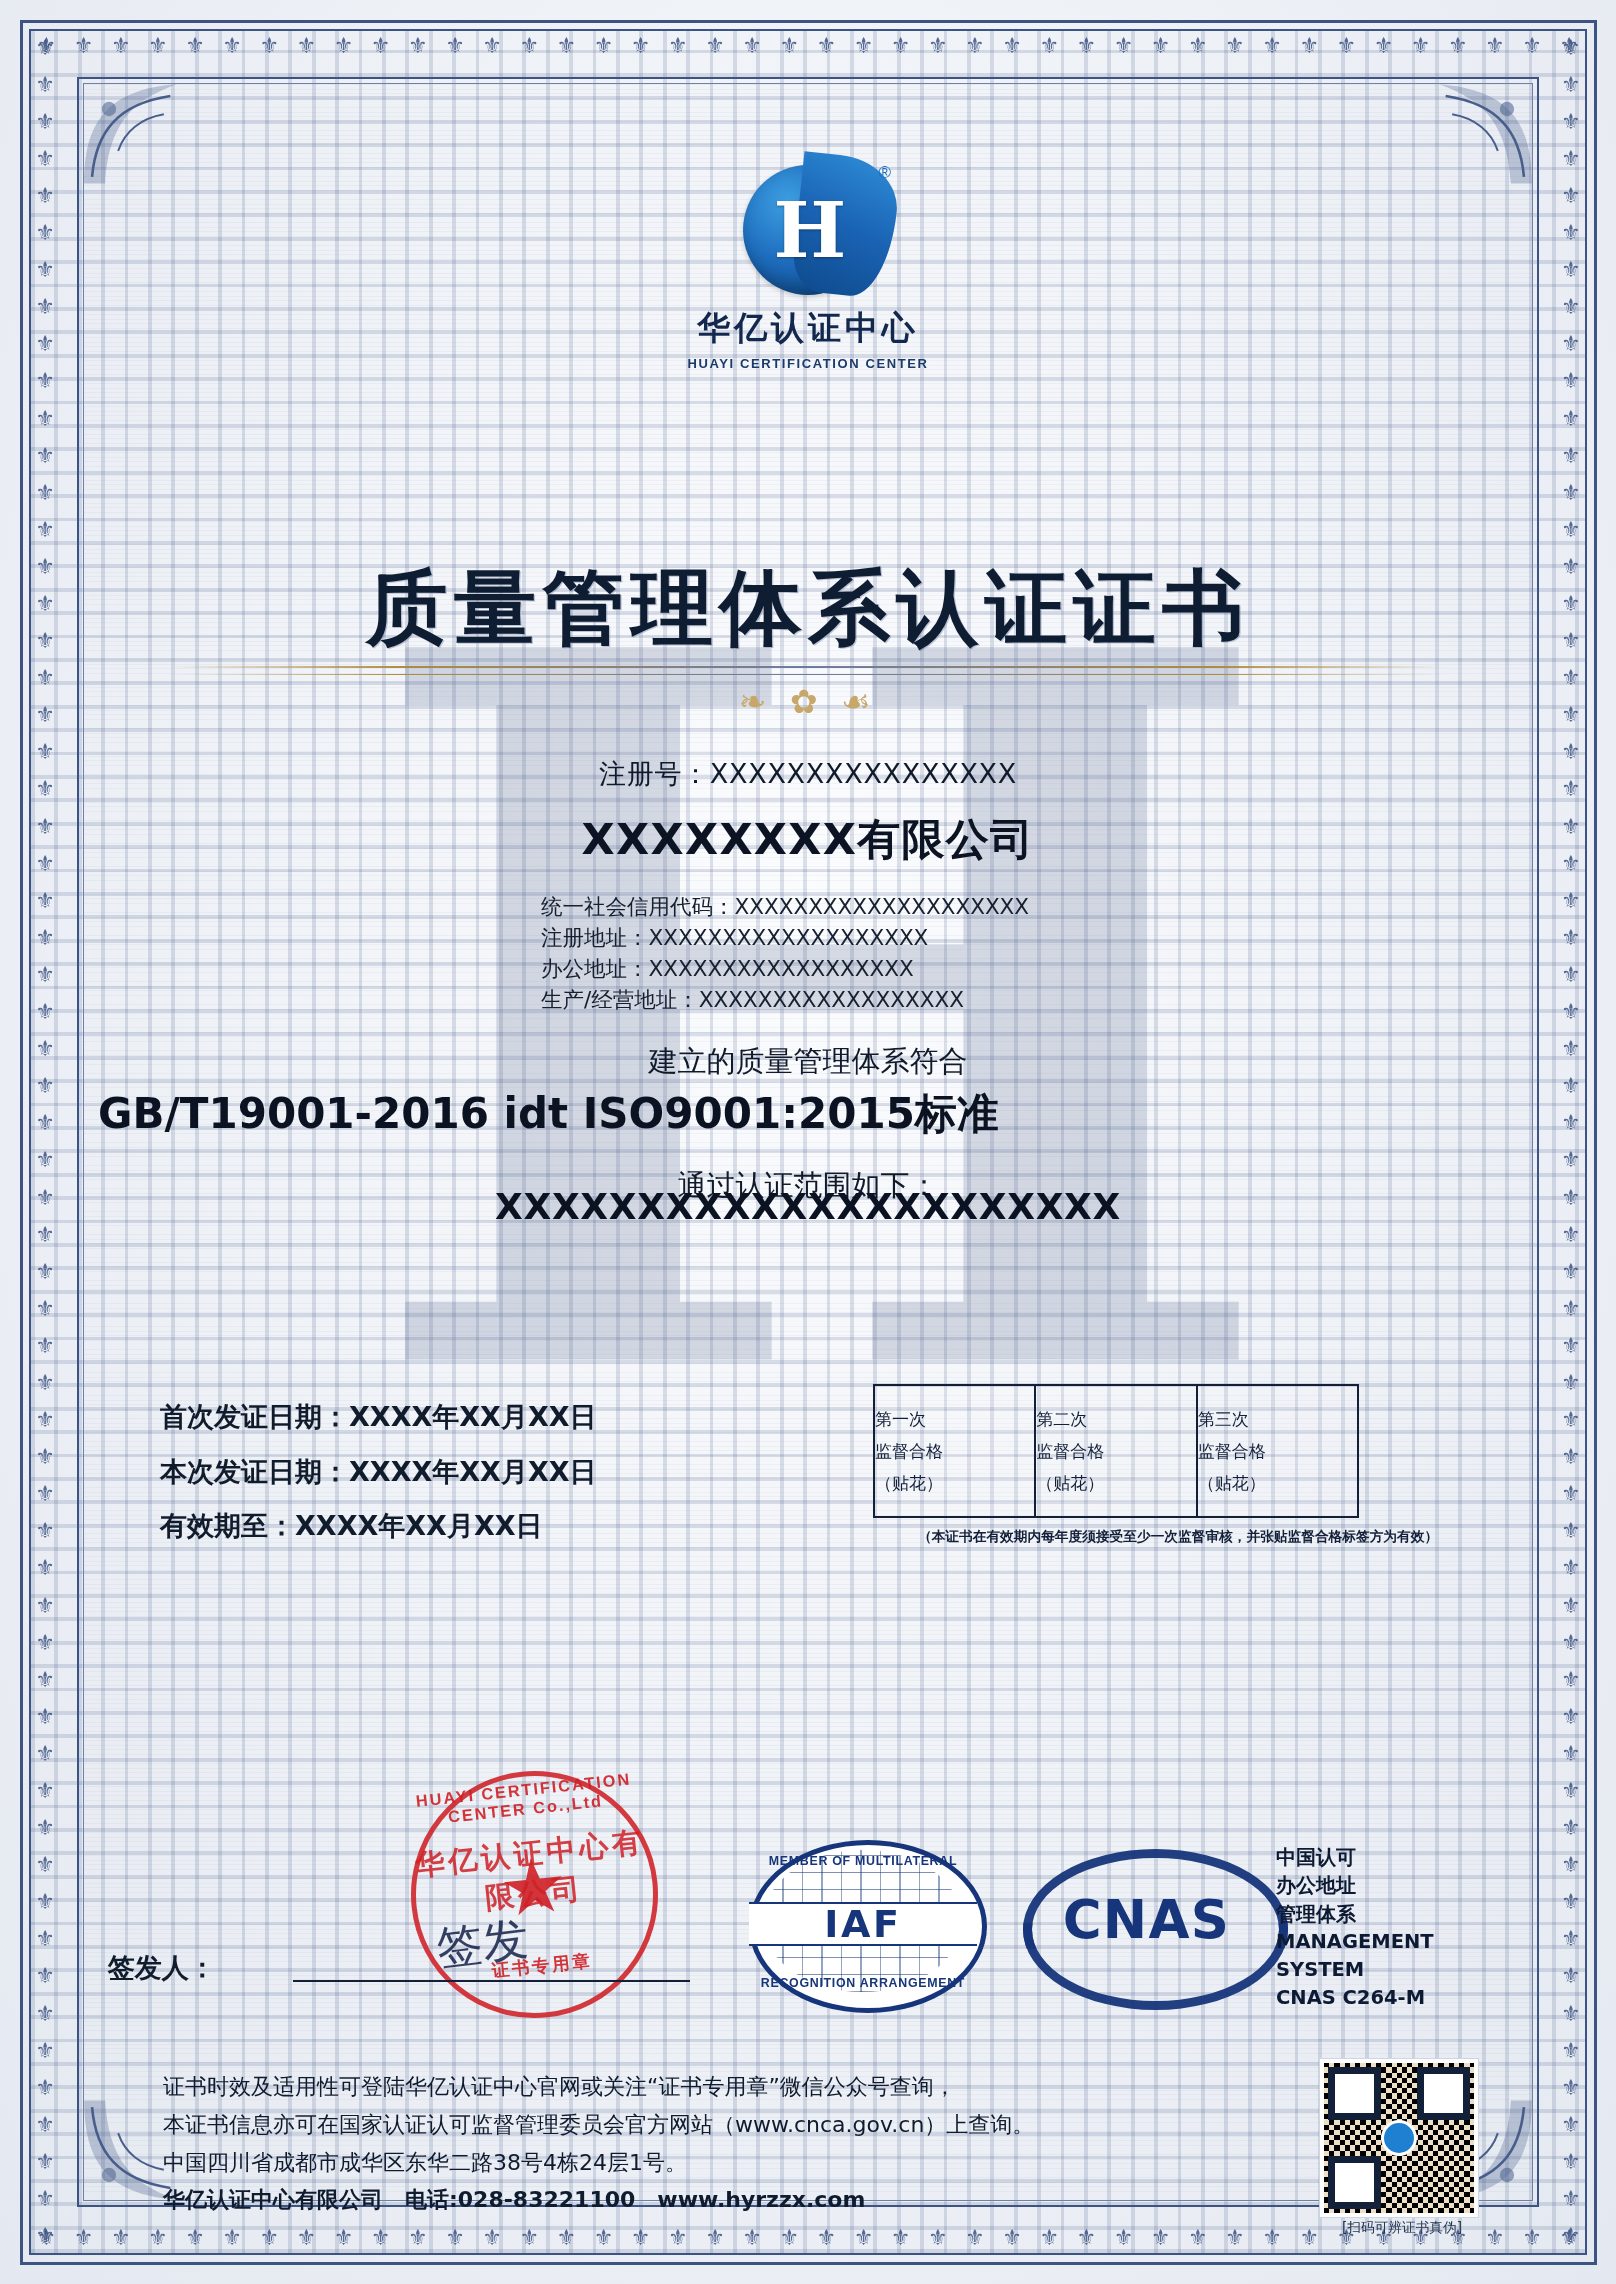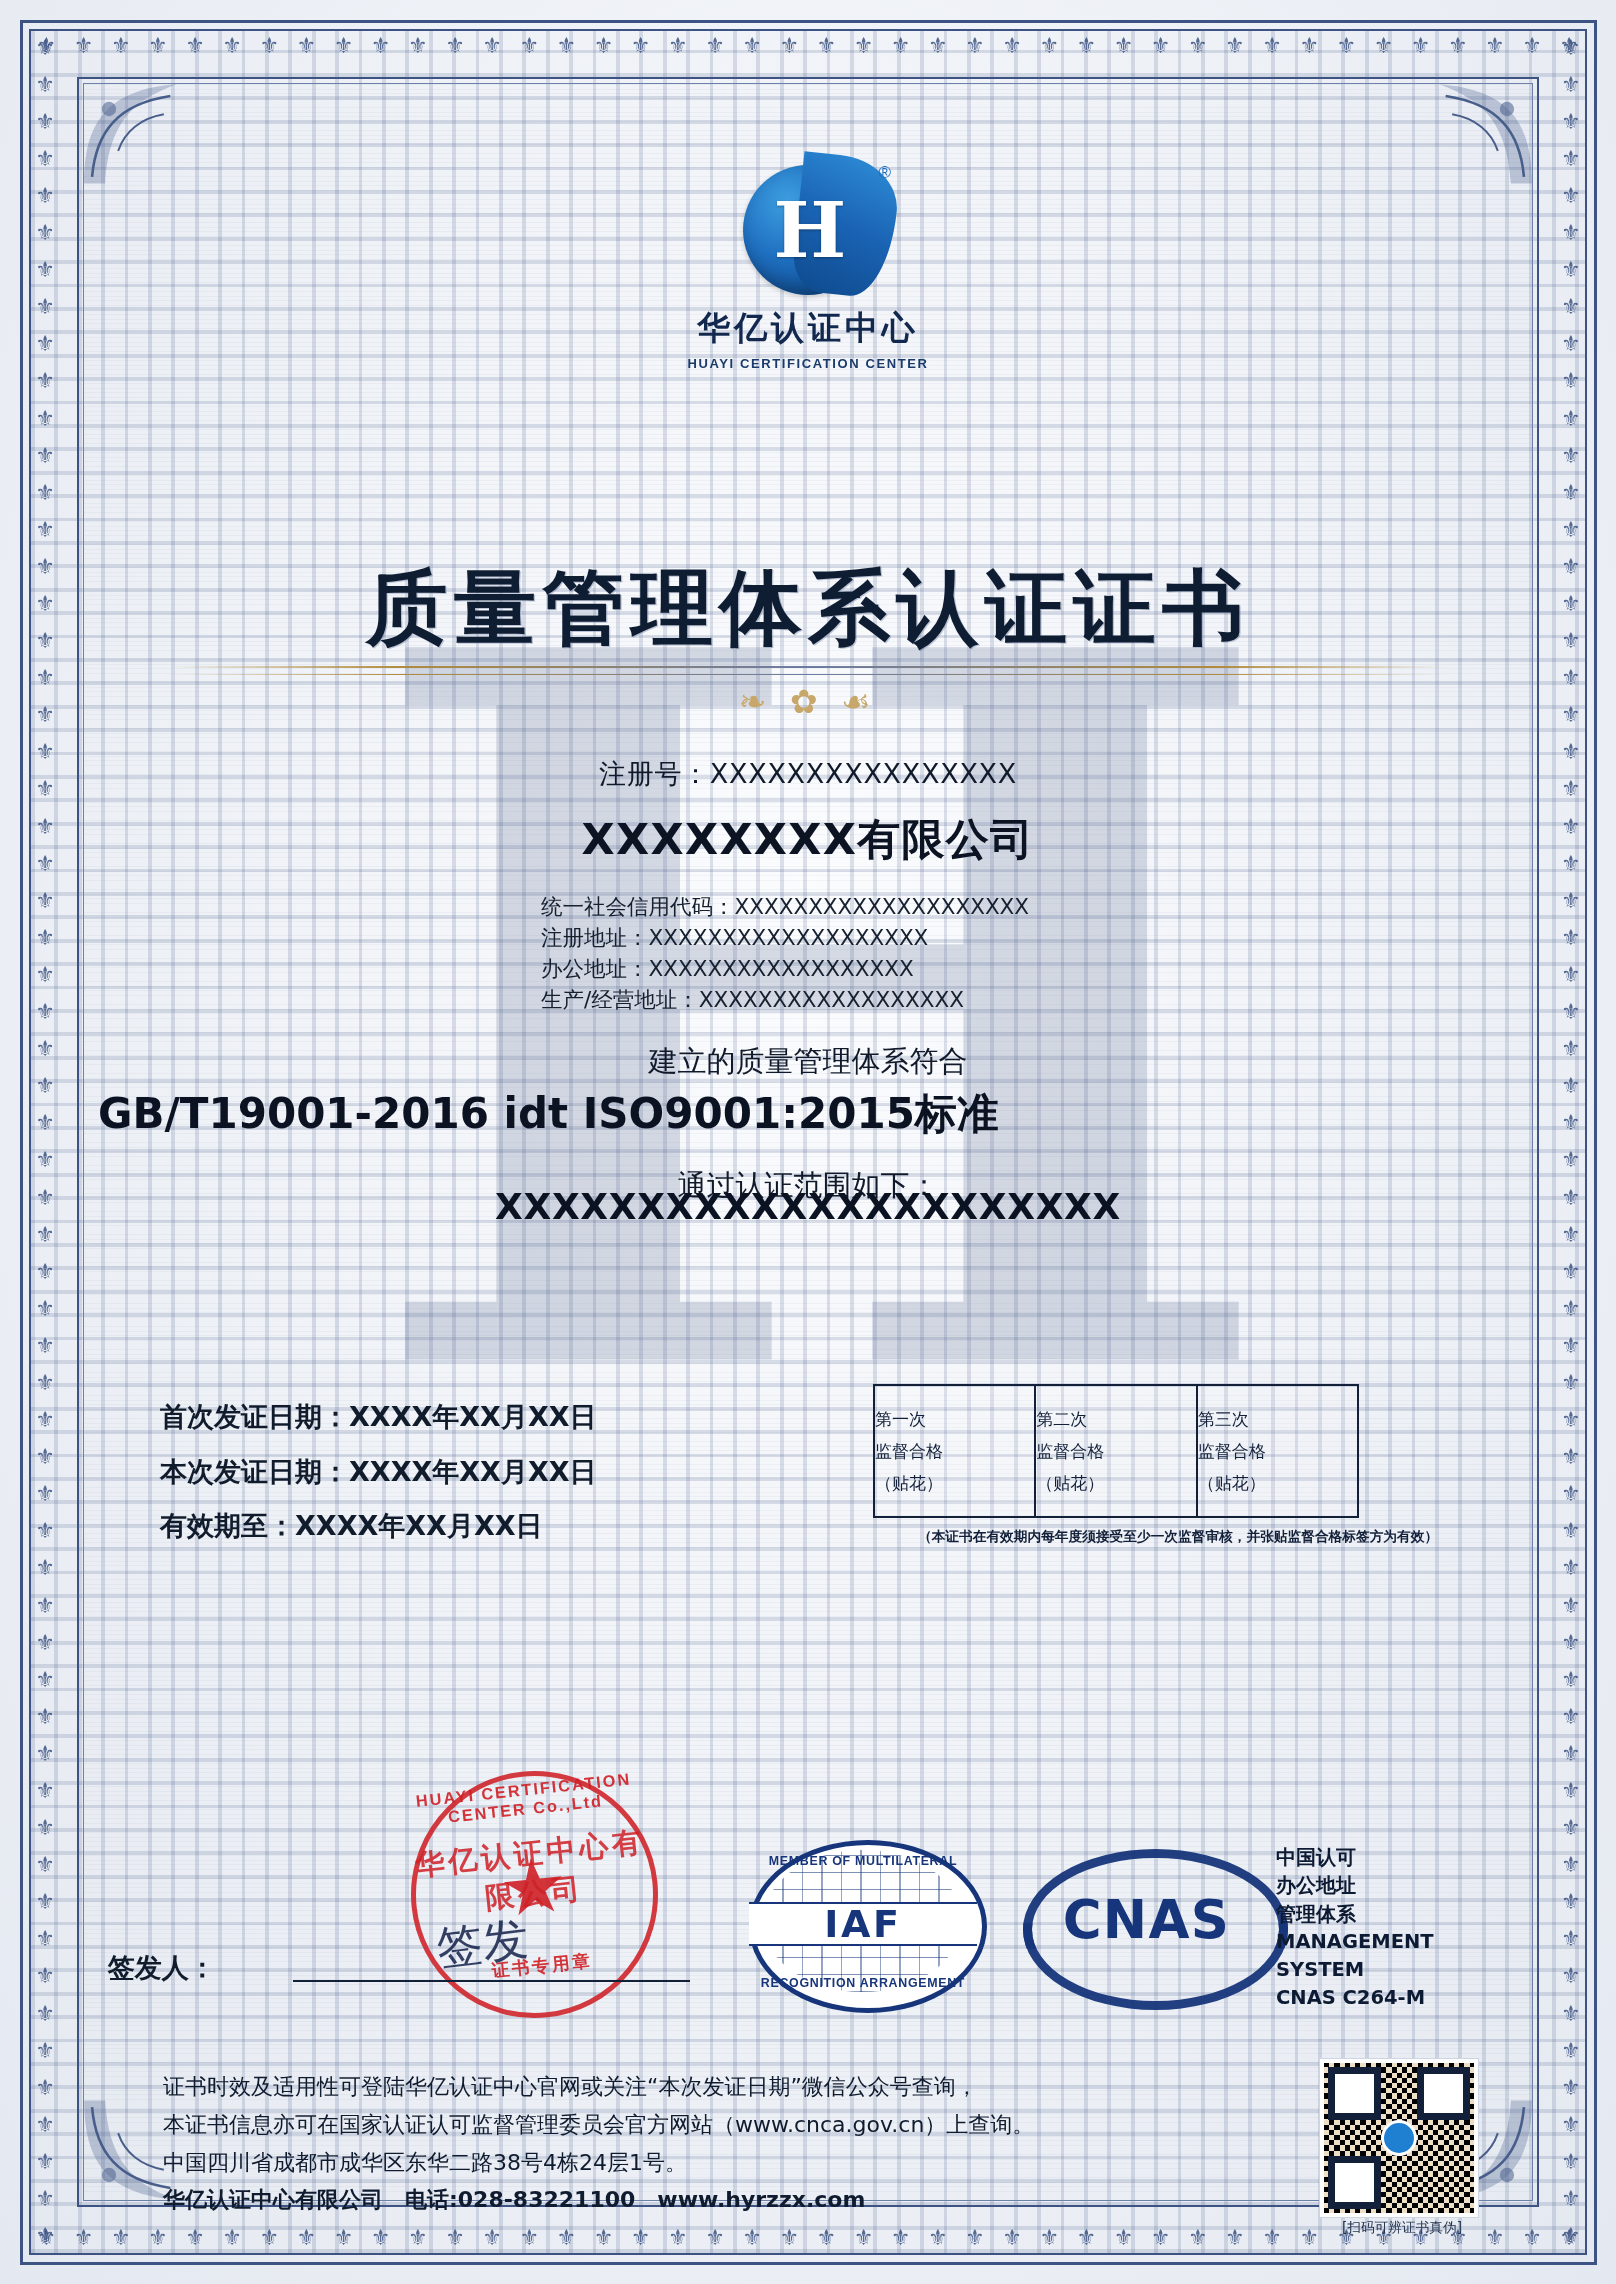--- a/index.html
+++ b/index.html
@@ -674,21 +674,21 @@
     </div>
     <div class="cnas-info">
       <div>中国认可</div>
       <div>办公地址</div>
       <div>管理体系</div>
       <div class="en">MANAGEMENT SYSTEM</div>
       <div class="en">CNAS C264-M</div>
     </div>
 
     <div class="footer">
-      <div>证书时效及适用性可登陆华亿认证中心官网或关注“本次发证日期”微信公众号查询，</div>
+      <div>证书时效及适用性可登陆华亿认证中心官网或关注“证书专用章”微信公众号查询，</div>
       <div>本证书信息亦可在国家认证认可监督管理委员会官方网站（www.cnca.gov.cn）上查询。</div>
       <div>中国四川省成都市成华区东华二路38号4栋24层1号。</div>
       <div class="last">华亿认证中心有限公司　电话:028-83221100　www.hyrzzx.com</div>
     </div>
 
     <div class="qr">
       <div class="qr-inner">
         <div class="qr-eye tl"></div>
         <div class="qr-eye tr"></div>
         <div class="qr-eye bl"></div>

